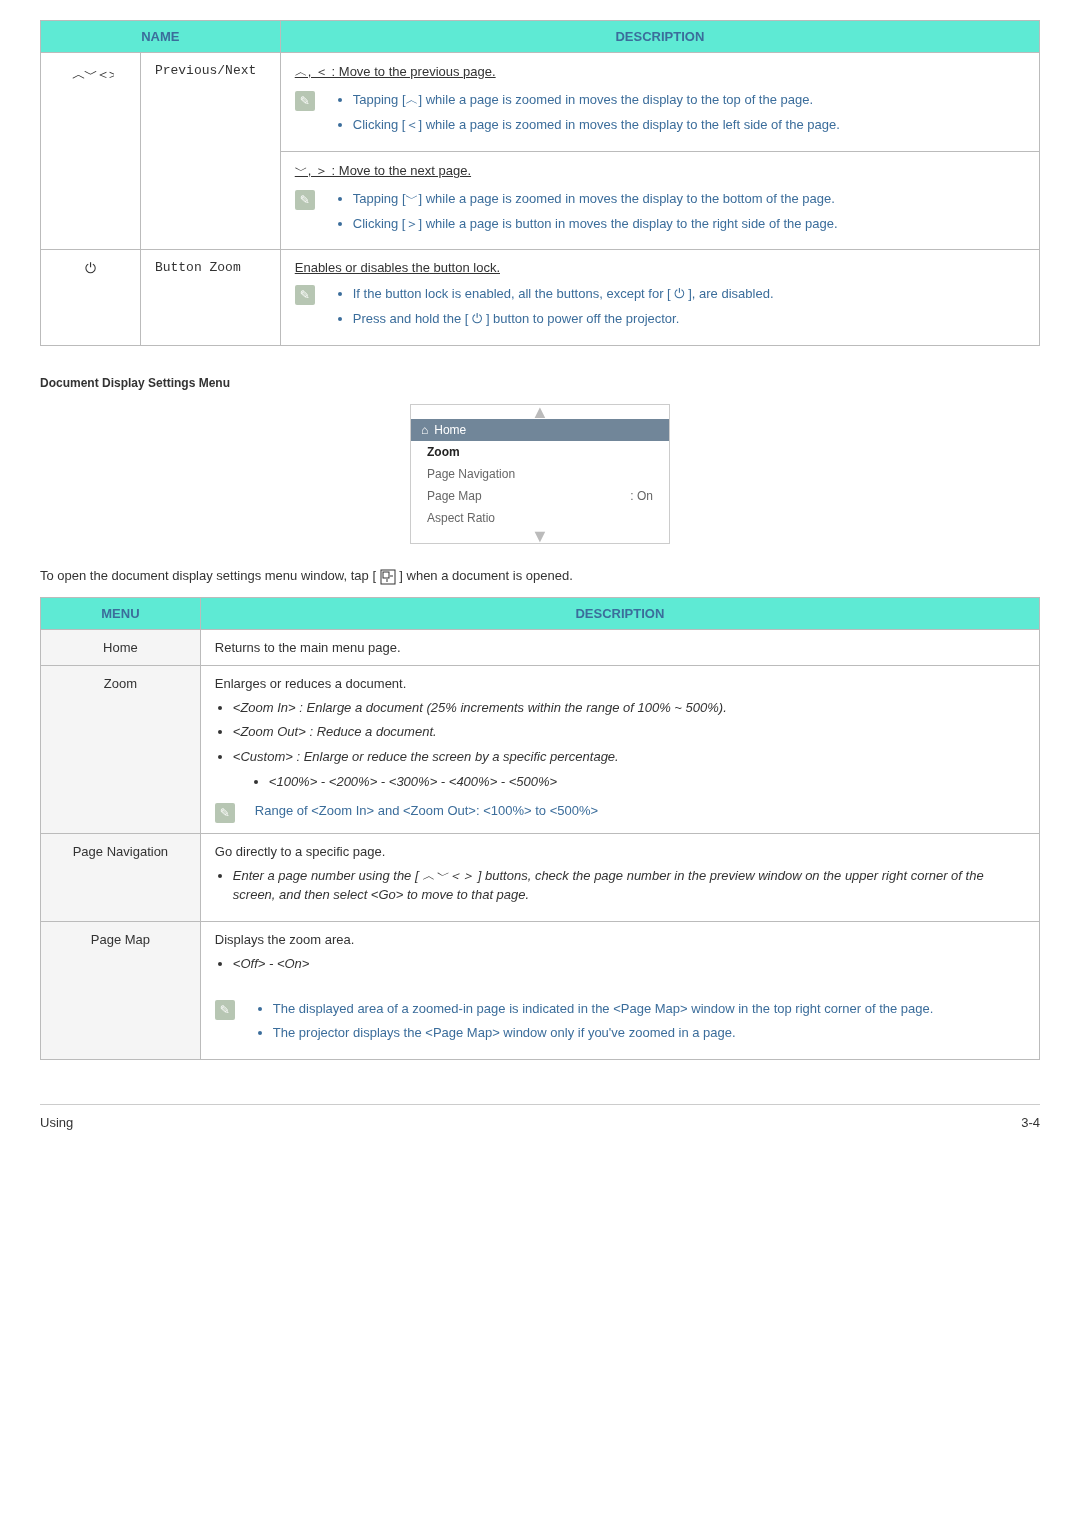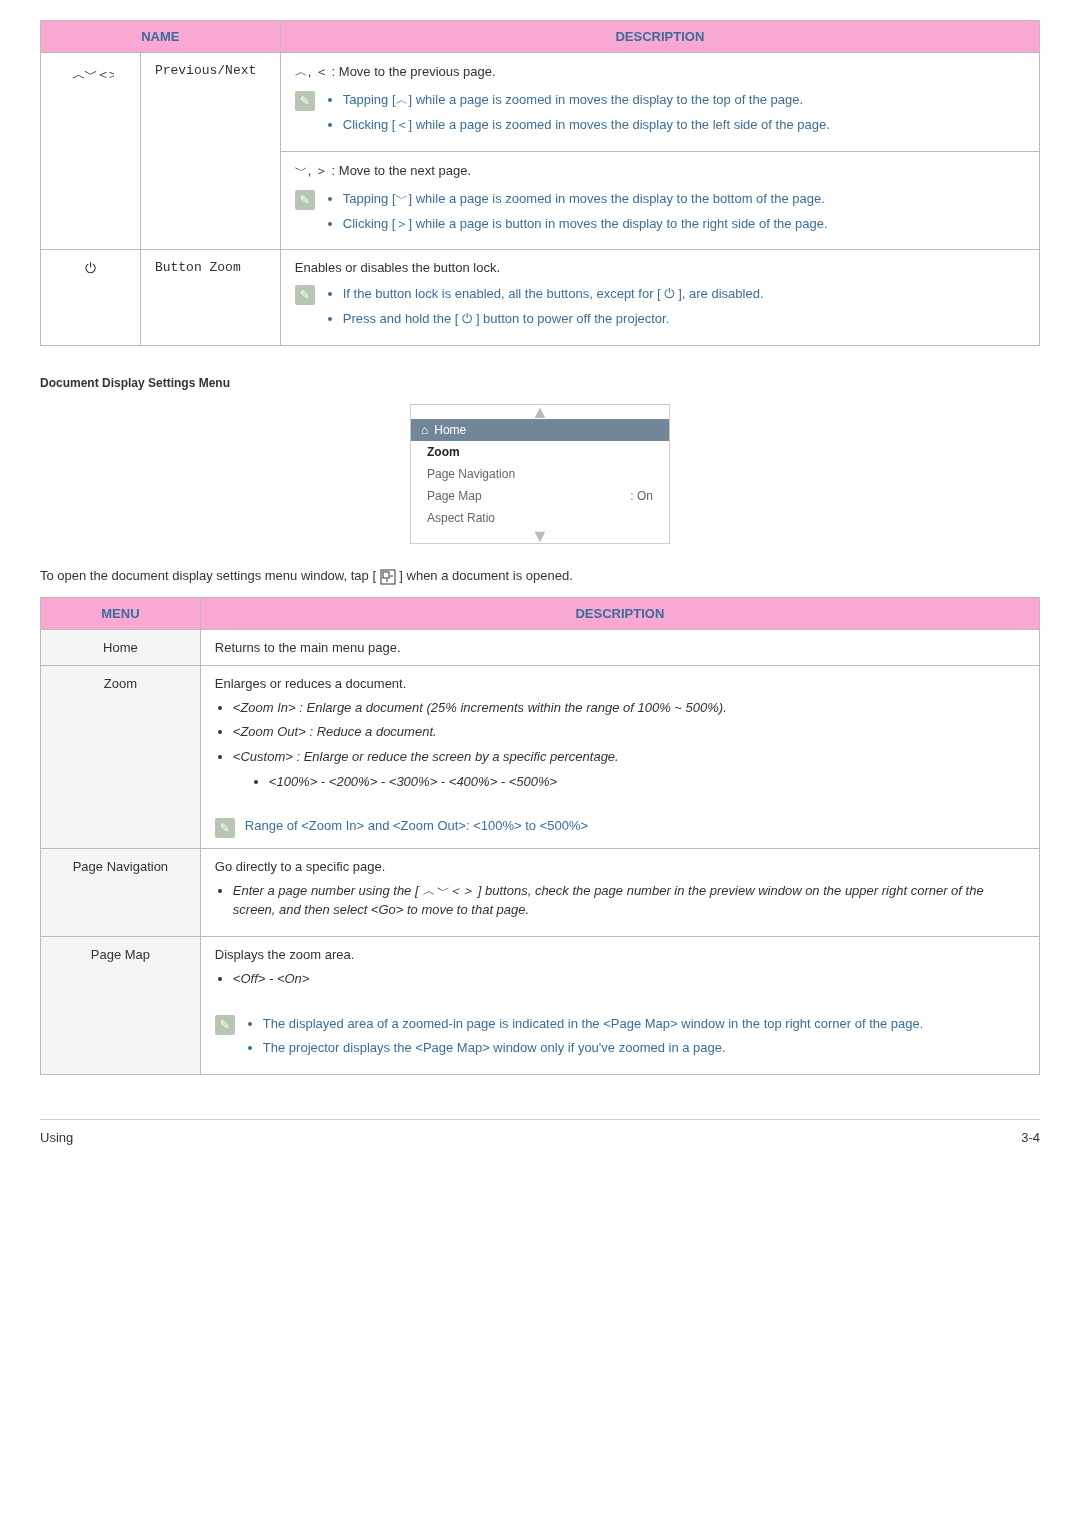--- a/index.html
+++ b/index.html
@@ -16,30 +16,30 @@
     border-collapse: collapse;
     border: 1px solid #bbb;
     margin-bottom: 30px;
   }
   table.ui th, table.ui td {
     border: 1px solid #bbb;
     padding: 10px 14px;
     vertical-align: top;
   }
   table.ui th {
-    background: #f9a8d4;
+    background: #5eead4;
     color: #3b6d9b;
     font-weight: bold;
     text-align: center;
     padding: 8px;
   }
   .glyph-col { width: 10%; text-align: center; vertical-align: middle; padding: 0; }
   .name-col { width: 14%; vertical-align: middle; font-family: Liberation Mono, monospace; }
-  .desc-col p { margin-bottom: 10px; }
-  .note-row { display: flex; gap: 10px; align-items: flex-start; margin-top: 6px; }
+  .desc-col p { margin-bottom: 10px; text-decoration: underline; }
+  .note-row { display: flex; gap: 20px; align-items: flex-start; margin-top: 6px; }
   .note-icon {
     display: inline-block;
     width: 20px; height: 20px;
     background: #b7c6b3;
     border-radius: 2px;
     position: relative;
     flex-shrink: 0;
   }
   .note-icon::after {
     content: "✎";
@@ -206,21 +206,21 @@
         <ul class="bullets content-list">
           <li>&lt;Zoom In&gt; : Enlarge a document (25% increments within the range of 100% ~ 500%).</li>
           <li>&lt;Zoom Out&gt; : Reduce a document.</li>
           <li>
             <span>&lt;Custom&gt; : Enlarge or reduce the screen by a specific percentage.</span>
             <ul class="bullets nested">
               <li>&lt;100%&gt; - &lt;200%&gt; - &lt;300%&gt; - &lt;400%&gt; - &lt;500%&gt;</li>
             </ul>
           </li>
         </ul>
-        <div class="note-row" style="margin-top:26px;">
+        <div class="note-row" style="margin-top:11px;">
           <span class="note-icon"></span>
           <span style="color:#3b6d9b;">Range of &lt;Zoom In&gt; and &lt;Zoom Out&gt;: &lt;100%&gt; to &lt;500%&gt;</span>
         </div>
       </td>
     </tr>
     <tr>
       <td class="menu2-col-name">Page Navigation</td>
       <td class="desc-cell">
         <p>Go directly to a specific page.</p>
         <ul class="bullets content-list">

